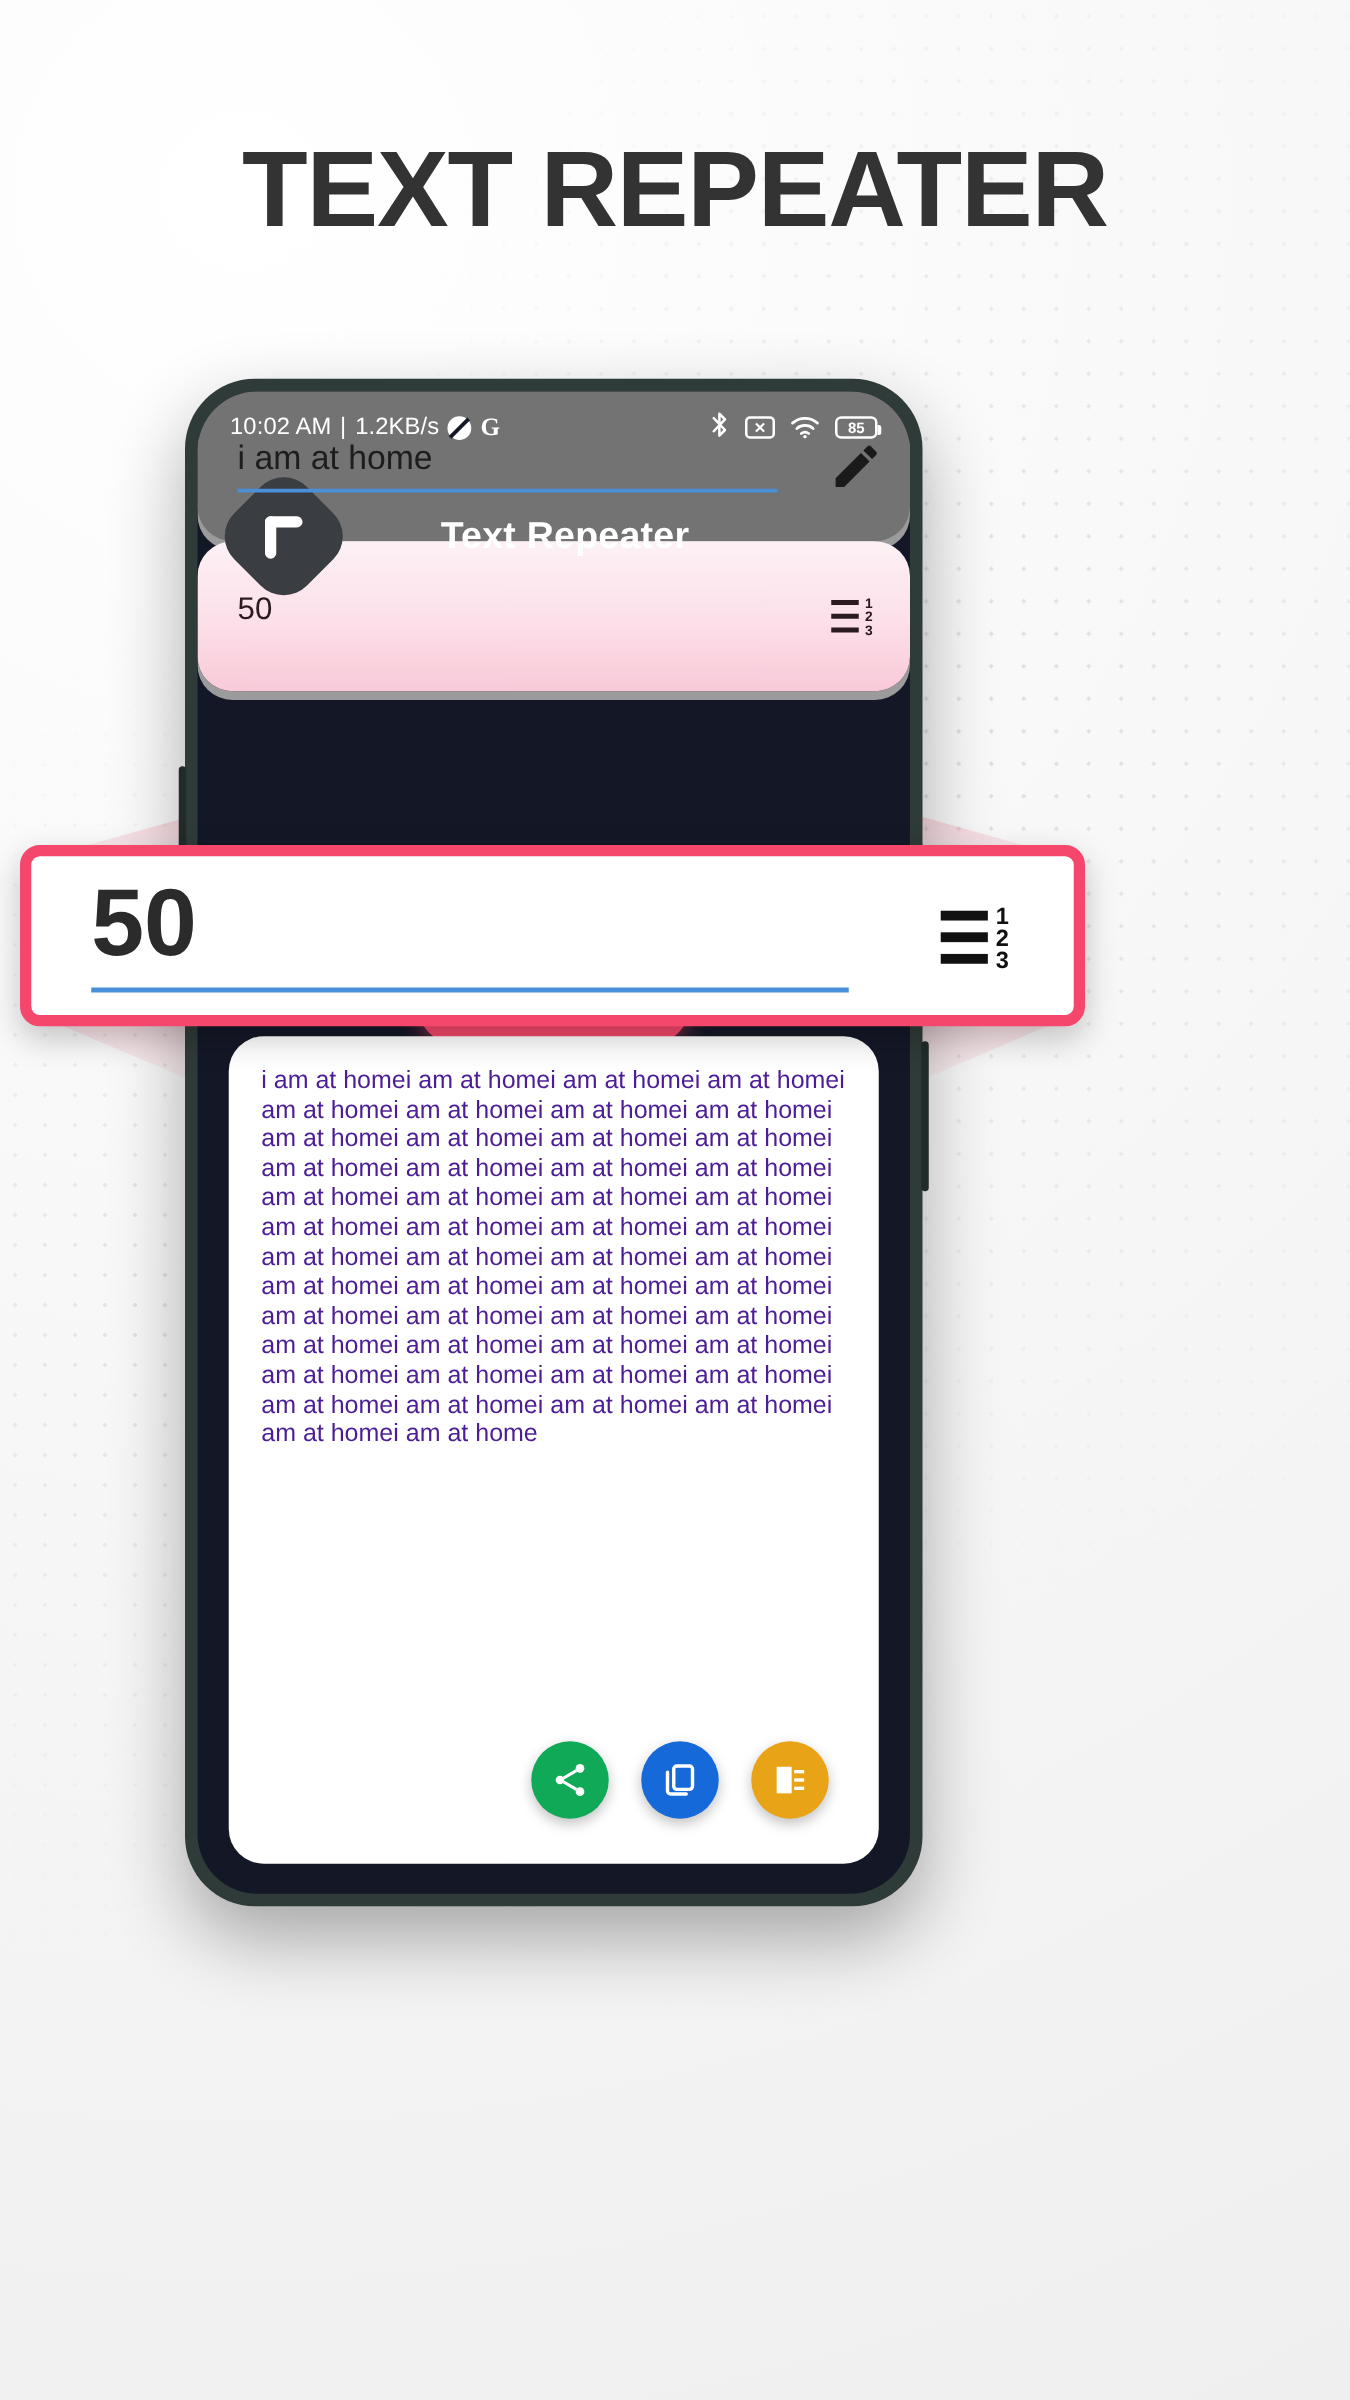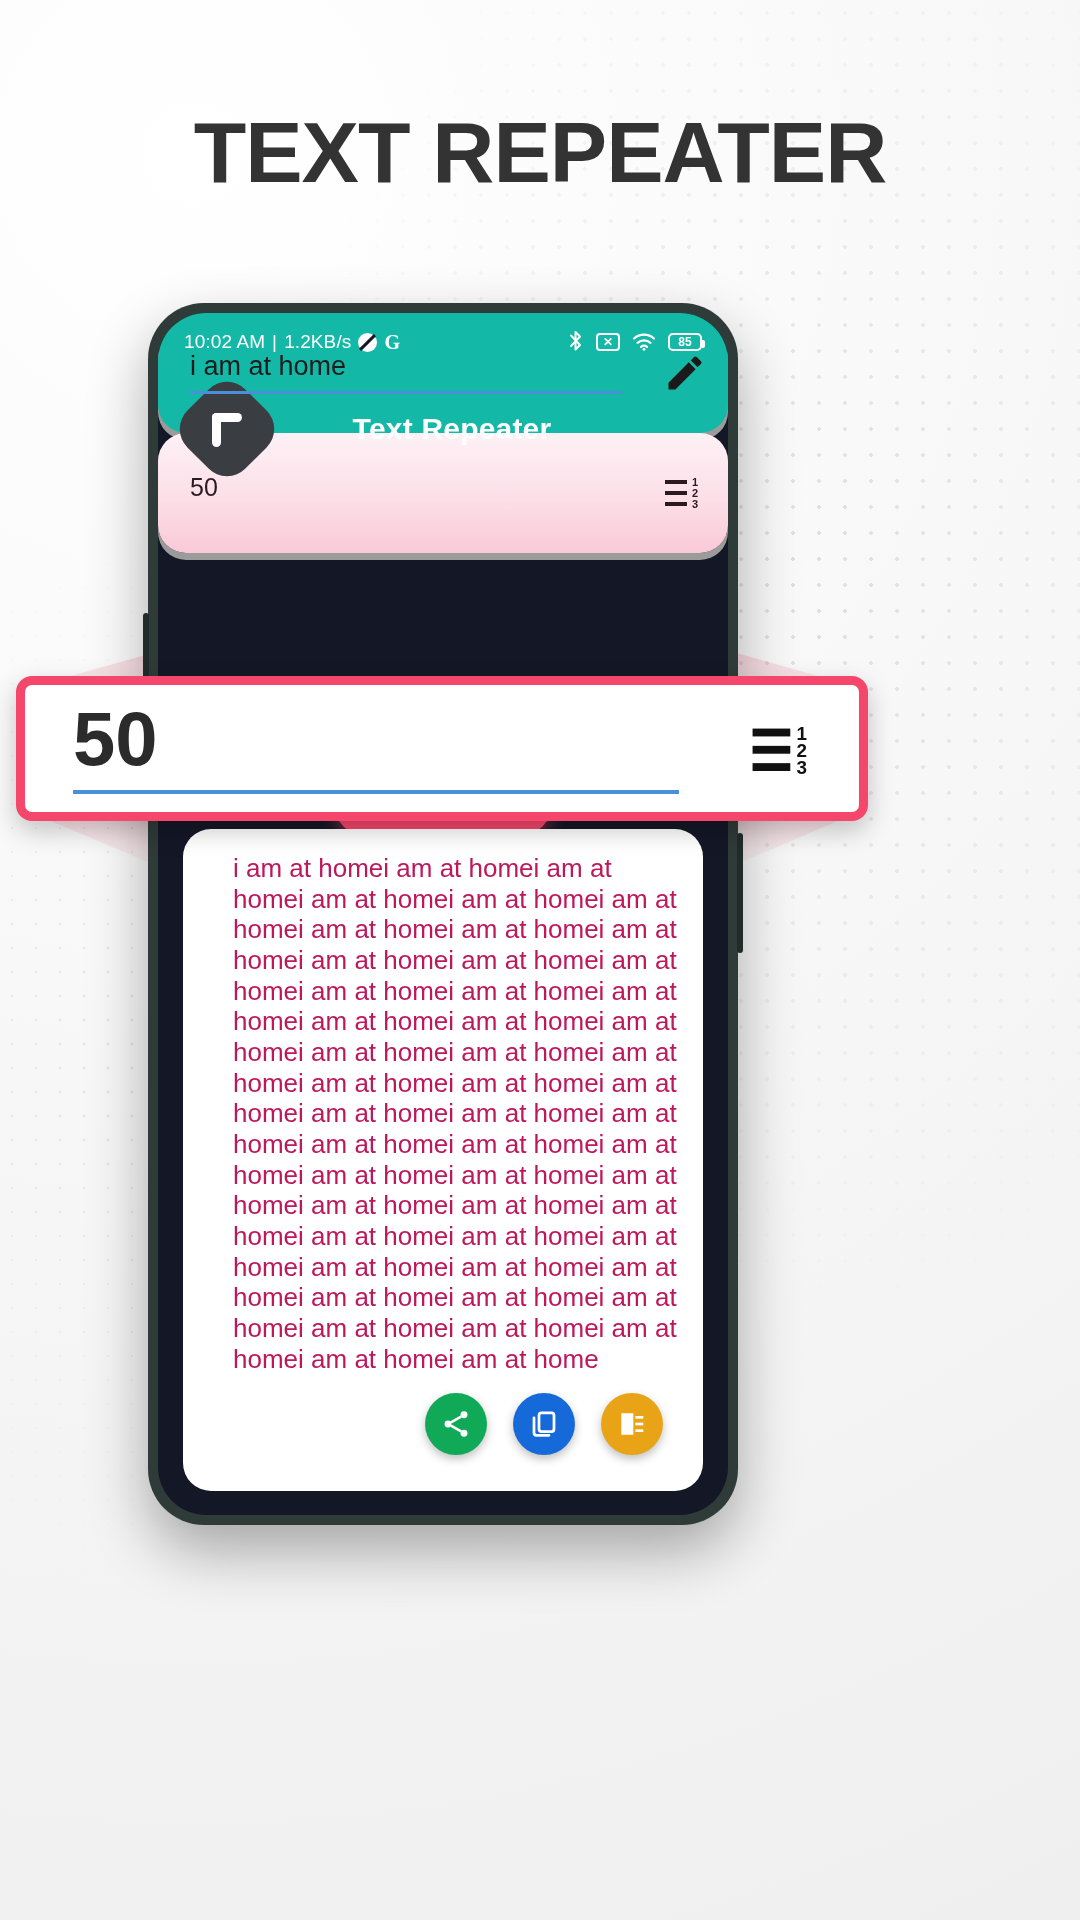--- a/index.html
+++ b/index.html
@@ -135,21 +135,21 @@
     background:#fff; border-radius:5px;
   }
   .app-title {
     flex:1; text-align:center; color:#fff;
     font-size:30px; font-weight:bold; letter-spacing:.2px;
     margin-right:92px;
   }
 
   .input-card {
     left:25px; right:25px; top:183px; height:120px;
-    background:#14b8a6;
+    background:#737373;
     border-radius:28px;
     box-shadow:0 7px 0 0 #9b9b9b;
     display:flex; align-items:center;
     padding:0 0 0 32px;
   }
   .input-line {
     flex:1; position:relative; padding-bottom:12px; margin-right:20px;
   }
   .input-value {
     font-size:27px; color:#1d1d1d; line-height:1.1;
@@ -181,27 +181,26 @@
 
   
   .output-card {
     position:absolute; left:25px; right:25px; top:516px; bottom:24px;
     background:#ffffff;
     border-radius:28px;
     padding:24px 26px 0 26px;
     overflow:hidden;
   }
   .output-text {
-    font-size:26px;
+    font-size:20px;
     line-height:1.18;
-    color:#be185d;
+    color:#4c1d95;
     word-break:break-word;
     max-height:700px;
     overflow:hidden;
-    margin-left:24px;
   }
   .fab-row {
     position:absolute; right:40px; bottom:36px;
     display:flex; gap:26px; align-items:center;
   }
   .fab {
     width:62px; height:62px; border-radius:50%;
     display:flex; align-items:center; justify-content:center;
     box-shadow:0 4px 10px rgba(0,0,0,.25);
   }

